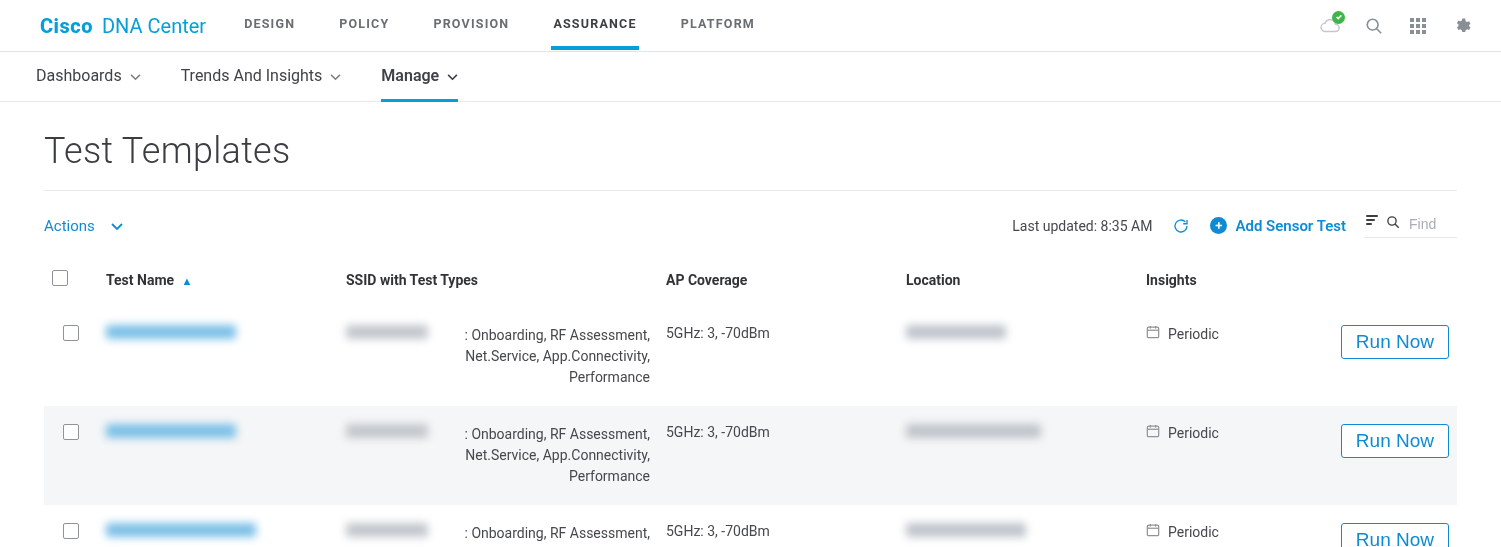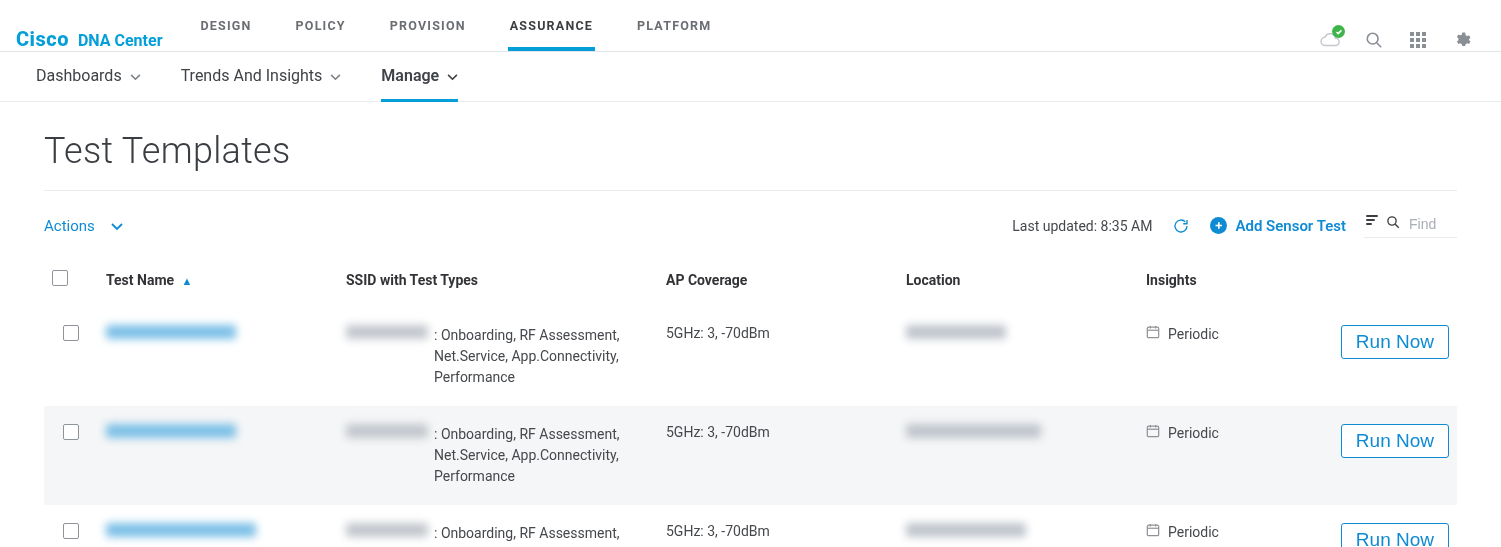--- a/index.html
+++ b/index.html
@@ -10,24 +10,24 @@
     --faint:#a9aeb5;
     --border:#e1e4e8;
     --hair:#e8eaed;
     --row-alt:#f5f6f7;
     --green:#3fb549;
     --link:#0f8bd4;
   }
   *{box-sizing:border-box;}
   html,body{margin:0;padding:0;font-family:-apple-system,BlinkMacSystemFont,"Segoe UI",Roboto,Helvetica,Arial,sans-serif;color:var(--text);background:#fff;}
   
-  .topbar{display:flex;align-items:flex-end;height:52px;padding:0 28px 0 16px;border-bottom:1px solid var(--border);}
+  .topbar{display:flex;align-items:center;height:52px;padding:0 28px 0 40px;border-bottom:1px solid var(--border);}
   .brand{display:flex;align-items:baseline;gap:9px;margin-right:36px;}
   .brand-cisco{color:var(--cisco-blue);font-weight:800;letter-spacing:.5px;font-size:20px;}
-  .brand-dnac{color:var(--cisco-blue);font-weight:700;font-size:16px;}
+  .brand-dnac{color:var(--cisco-blue);font-weight:400;font-size:20px;}
   .mainnav{display:flex;align-items:center;gap:40px;}
   .mainnav a{font-size:12.5px;font-weight:700;letter-spacing:1.2px;color:#6a6e73;text-decoration:none;padding:0 2px;height:48px;display:flex;align-items:center;border-bottom:4px solid transparent;}
   .mainnav a.active{color:#3c3f42;border-bottom-color:var(--cisco-blue);}
   .topbar-right{margin-left:auto;display:flex;align-items:center;gap:22px;}
   .icon-btn{display:inline-flex;align-items:center;justify-content:center;width:22px;height:22px;color:#8a8f96;}
   .cloud-wrap{position:relative;display:inline-flex;align-items:center;}
   .cloud-wrap .chk{position:absolute;right:-4px;top:-4px;width:13px;height:13px;border-radius:50%;background:var(--green);display:flex;align-items:center;justify-content:center;}
   
   .subnav{display:flex;align-items:center;gap:40px;height:50px;padding:0 36px;border-bottom:1px solid var(--hair);}
   .subnav .tab{display:flex;align-items:center;gap:8px;height:50px;font-size:16px;color:#3f4247;border-bottom:3px solid transparent;}
@@ -63,21 +63,21 @@
   .col-chk{width:54px;text-align:center;}
   .col-name{width:240px;}
   .col-ssid{width:320px;}
   .col-ap{width:240px;}
   .col-loc{width:240px;}
   .col-sch{width:180px;}
   .col-act{width:auto;text-align:right;padding-right:10px;}
   .chkbox{width:16px;height:16px;border:1.5px solid #8f949b;border-radius:2px;display:inline-block;background:#fff;}
   .blurred{display:inline-block;height:14px;border-radius:3px;filter:blur(4px);background:#bfc4cb;}
   .blurred.link{background:#7bbfe6;}
-  .ssid-line{display:flex;align-items:flex-start;gap:6px;}
+  .ssid-line{display:flex;align-items:flex-start;gap:6px;text-align:right;}
   .ssid-prefix{filter:blur(4px);background:#c2c6cc;border-radius:3px;height:14px;width:82px;display:inline-block;flex-shrink:0;}
   .ssid-tests{color:#45484c;line-height:1.5;}
   .sched{display:inline-flex;align-items:center;gap:8px;}
   .cal-icon{color:#8e9398;}
   .run-btn{border:1px solid var(--link);color:var(--link);background:#fff;border-radius:3px;padding:5px 14px;font-size:19px;font-weight:500;}
   .clickable{cursor:pointer;}
 </style>
 </head>
 <body>
 

